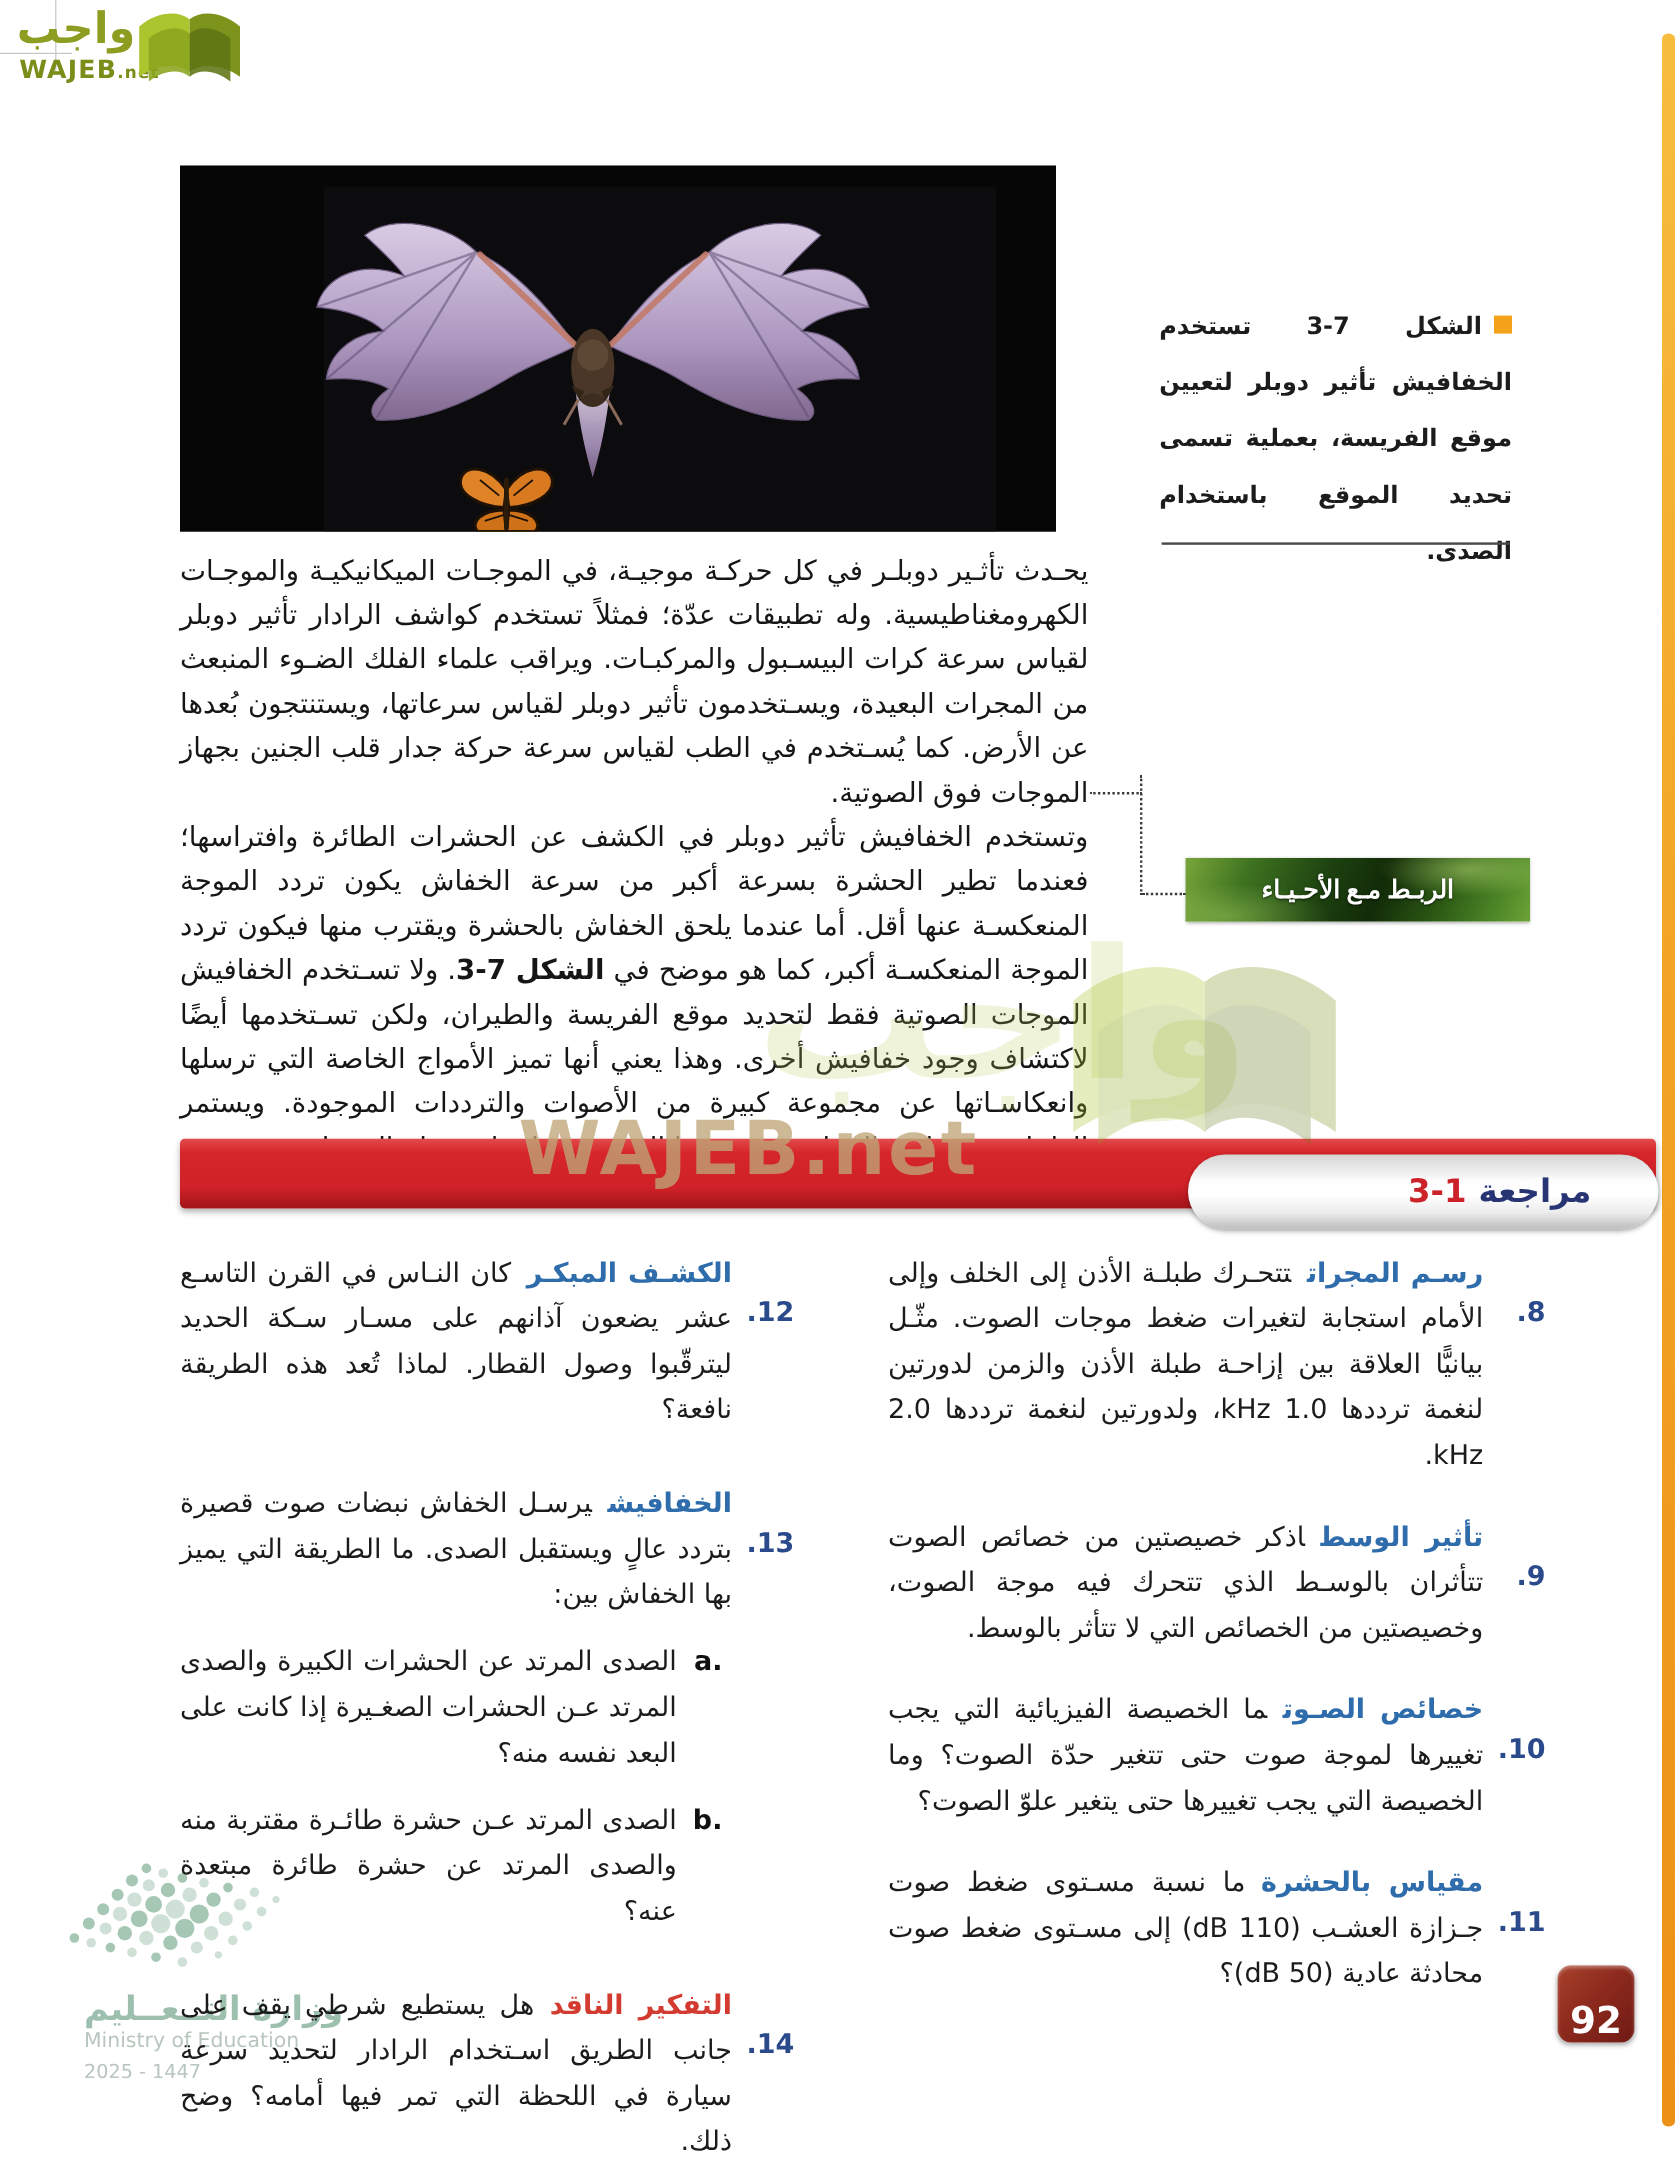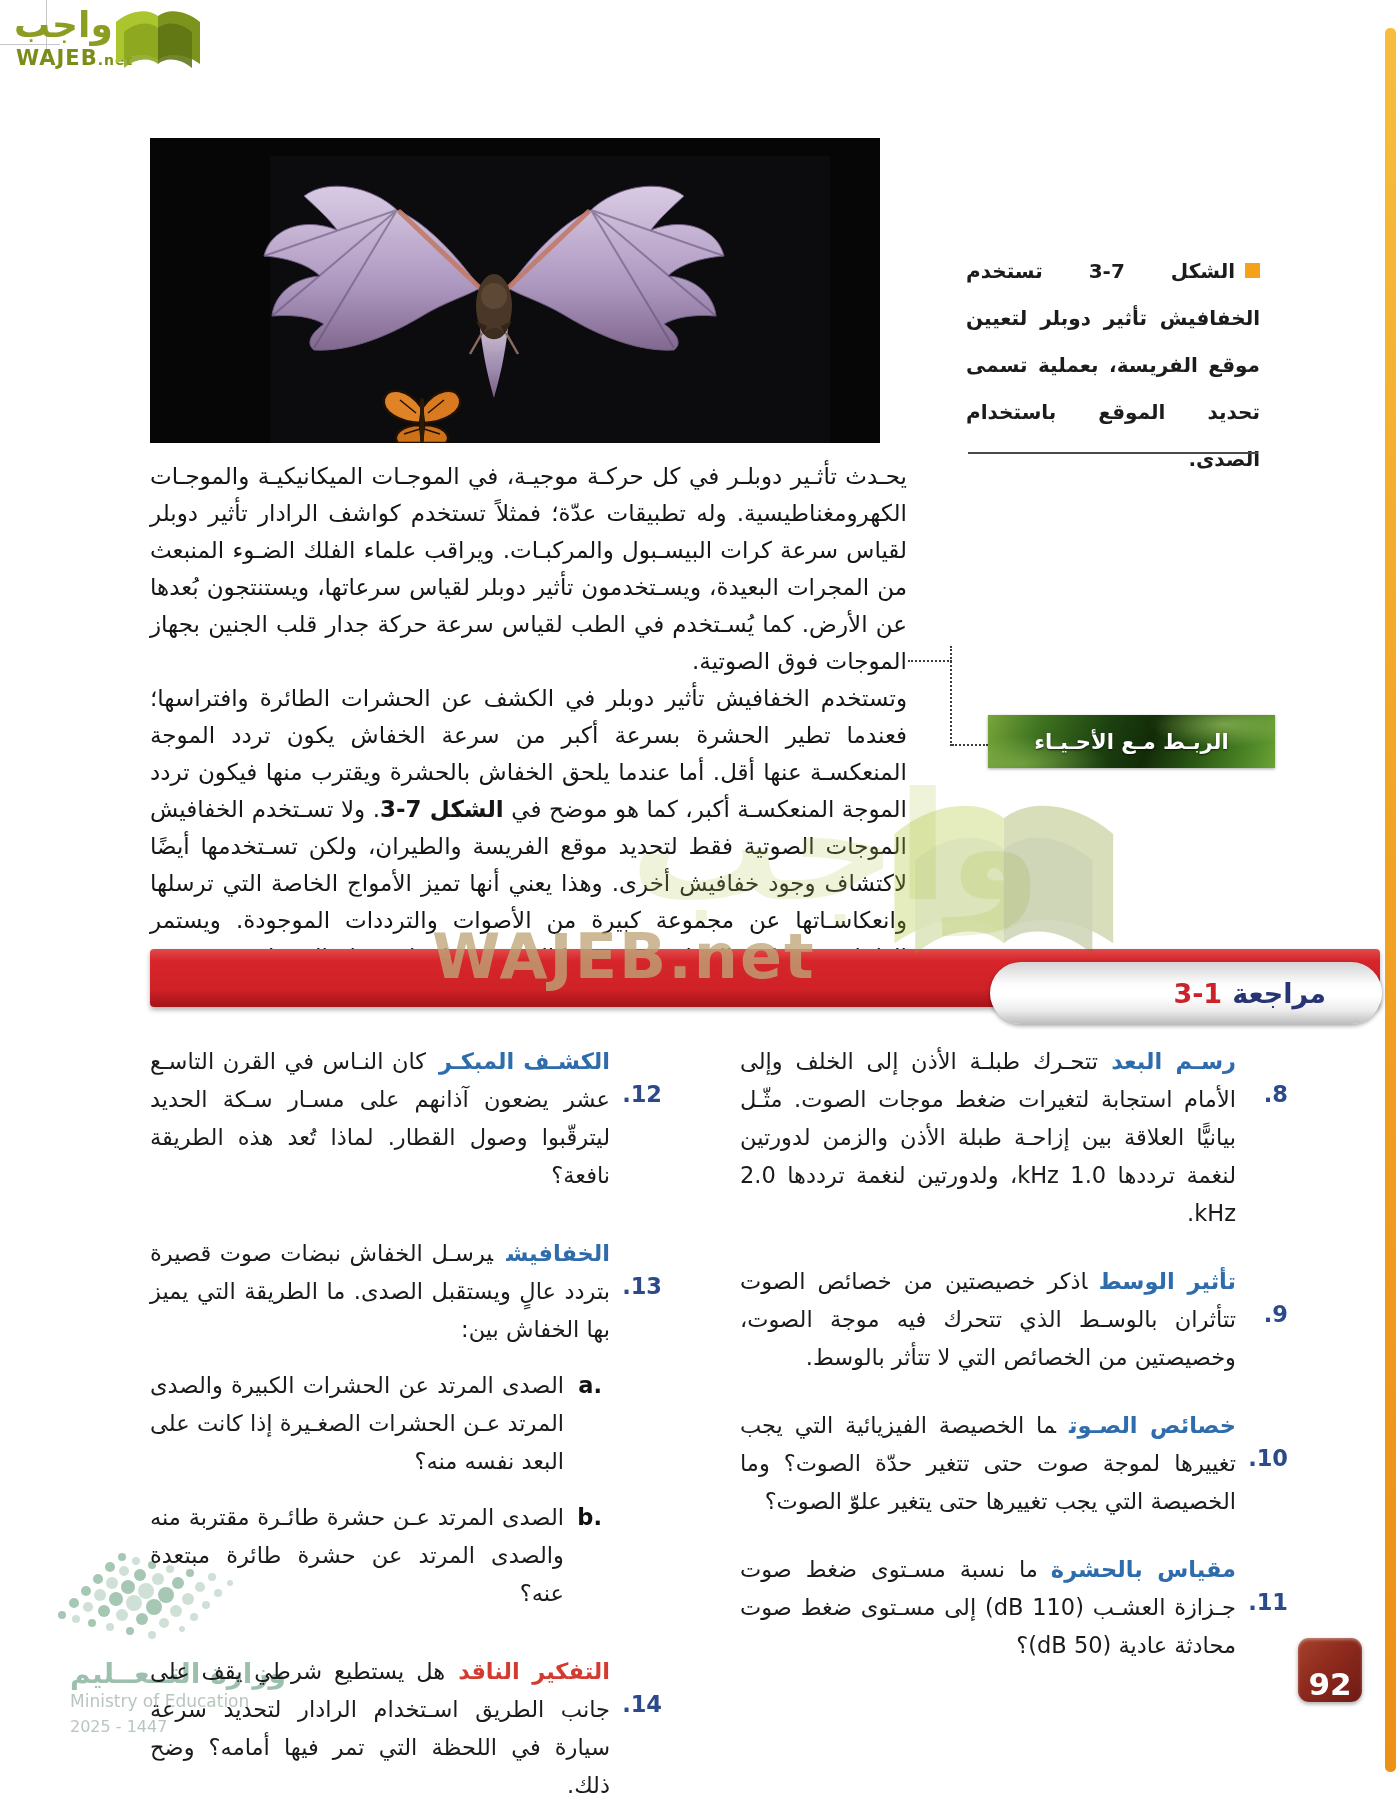--- a/index.html
+++ b/index.html
@@ -35,21 +35,21 @@
   .dot-v{position:absolute;left:950px;top:646px;height:100px;border-left:2px dotted #3c3c3c;}
   .dot-h2{position:absolute;left:952px;top:744px;width:36px;border-top:2px dotted #3c3c3c;}
 
   
   #bio-banner{position:absolute;left:988px;top:715px;width:287px;height:53px;
       display:flex;align-items:center;justify-content:center;
       background-image:
         radial-gradient(ellipse 120px 36px at 82% 18%, rgba(190,222,120,.50), transparent 62%),
         radial-gradient(ellipse 140px 44px at 12% 92%, rgba(168,210,98,.45), transparent 62%),
         linear-gradient(112deg,#79a63a 0%,#3f7320 18%,#1d4210 40%,#122b08 56%,#2c5a14 74%,#4c8526 89%,#6da336 100%);
-      box-shadow:0 1px 3px rgba(0,0,0,.35);}
+      box-shadow:0 1px 3px rgba(0,0,0,.35);font-family:Liberation Serif, serif;}
   #bio-banner span{color:#ffffff;font-weight:bold;font-size:21px;direction:rtl;
       text-shadow:0 1px 2px rgba(0,0,0,.65);}
 
   
   #review-bar{position:absolute;left:150px;top:949px;width:1230px;height:58px;border-radius:4px;
       background:linear-gradient(180deg,#e14b4b 0%,#d6262b 20%,#cf2127 70%,#a21419 100%);
       box-shadow:0 3px 5px rgba(0,0,0,.30);z-index:2;}
   #review-pill{position:absolute;left:990px;top:962px;width:392px;height:62px;border-radius:31px;
       background:linear-gradient(180deg,#d4d4d4 0%,#fdfdfd 36%,#ffffff 55%,#ececec 78%,#bdbdbd 100%);
       box-shadow:0 2px 4px rgba(0,0,0,.35);z-index:3;
@@ -199,21 +199,21 @@
       </svg>
     </span>
     <span class="wm-net">WAJEB.net</span>
   </div>
 
   <div id="qcol-right" class="qcol">
 
     <div class="question">
       <span class="qnum">8.</span>
       <div class="qbody">
-        <span class="qkey kw-blue">رسـم البعد</span><span>تتحـرك طبلـة الأذن إلى الخلف وإلى الأمام استجابة لتغيرات ضغط موجات الصوت. مثّـل بيانيًّا العلاقة بين إزاحـة طبلة الأذن والزمن لدورتين لنغمة ترددها 1.0 kHz، ولدورتين لنغمة ترددها 2.0 kHz.</span>
+        <span class="qkey kw-blue">رسـم المجرات</span><span>تتحـرك طبلـة الأذن إلى الخلف وإلى الأمام استجابة لتغيرات ضغط موجات الصوت. مثّـل بيانيًّا العلاقة بين إزاحـة طبلة الأذن والزمن لدورتين لنغمة ترددها 1.0 kHz، ولدورتين لنغمة ترددها 2.0 kHz.</span>
       </div>
     </div>
 
     <div class="question">
       <span class="qnum">9.</span>
       <div class="qbody">
         <span class="qkey kw-blue">تأثير الوسط</span><span>اذكر خصيصتين من خصائص الصوت تتأثران بالوسـط الذي تتحرك فيه موجة الصوت، وخصيصتين من الخصائص التي لا تتأثر بالوسط.</span>
       </div>
     </div>
 

